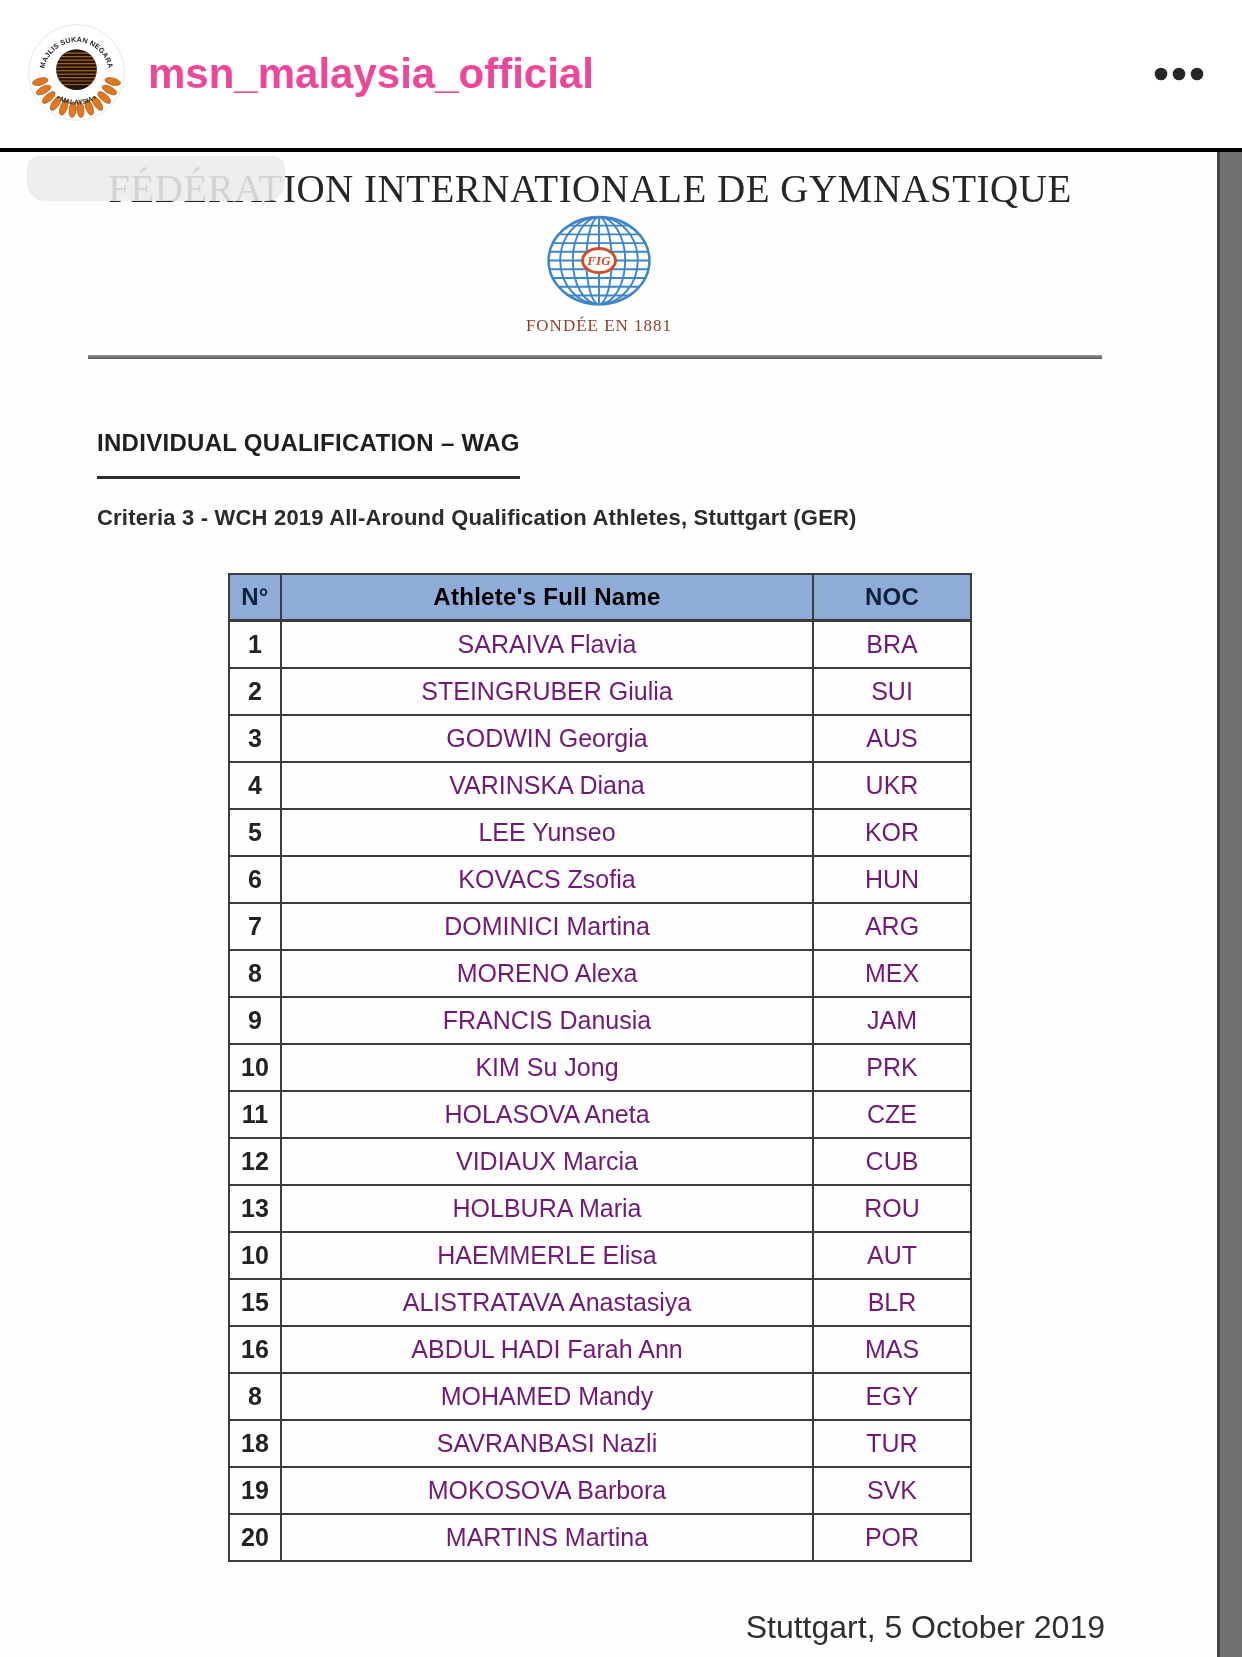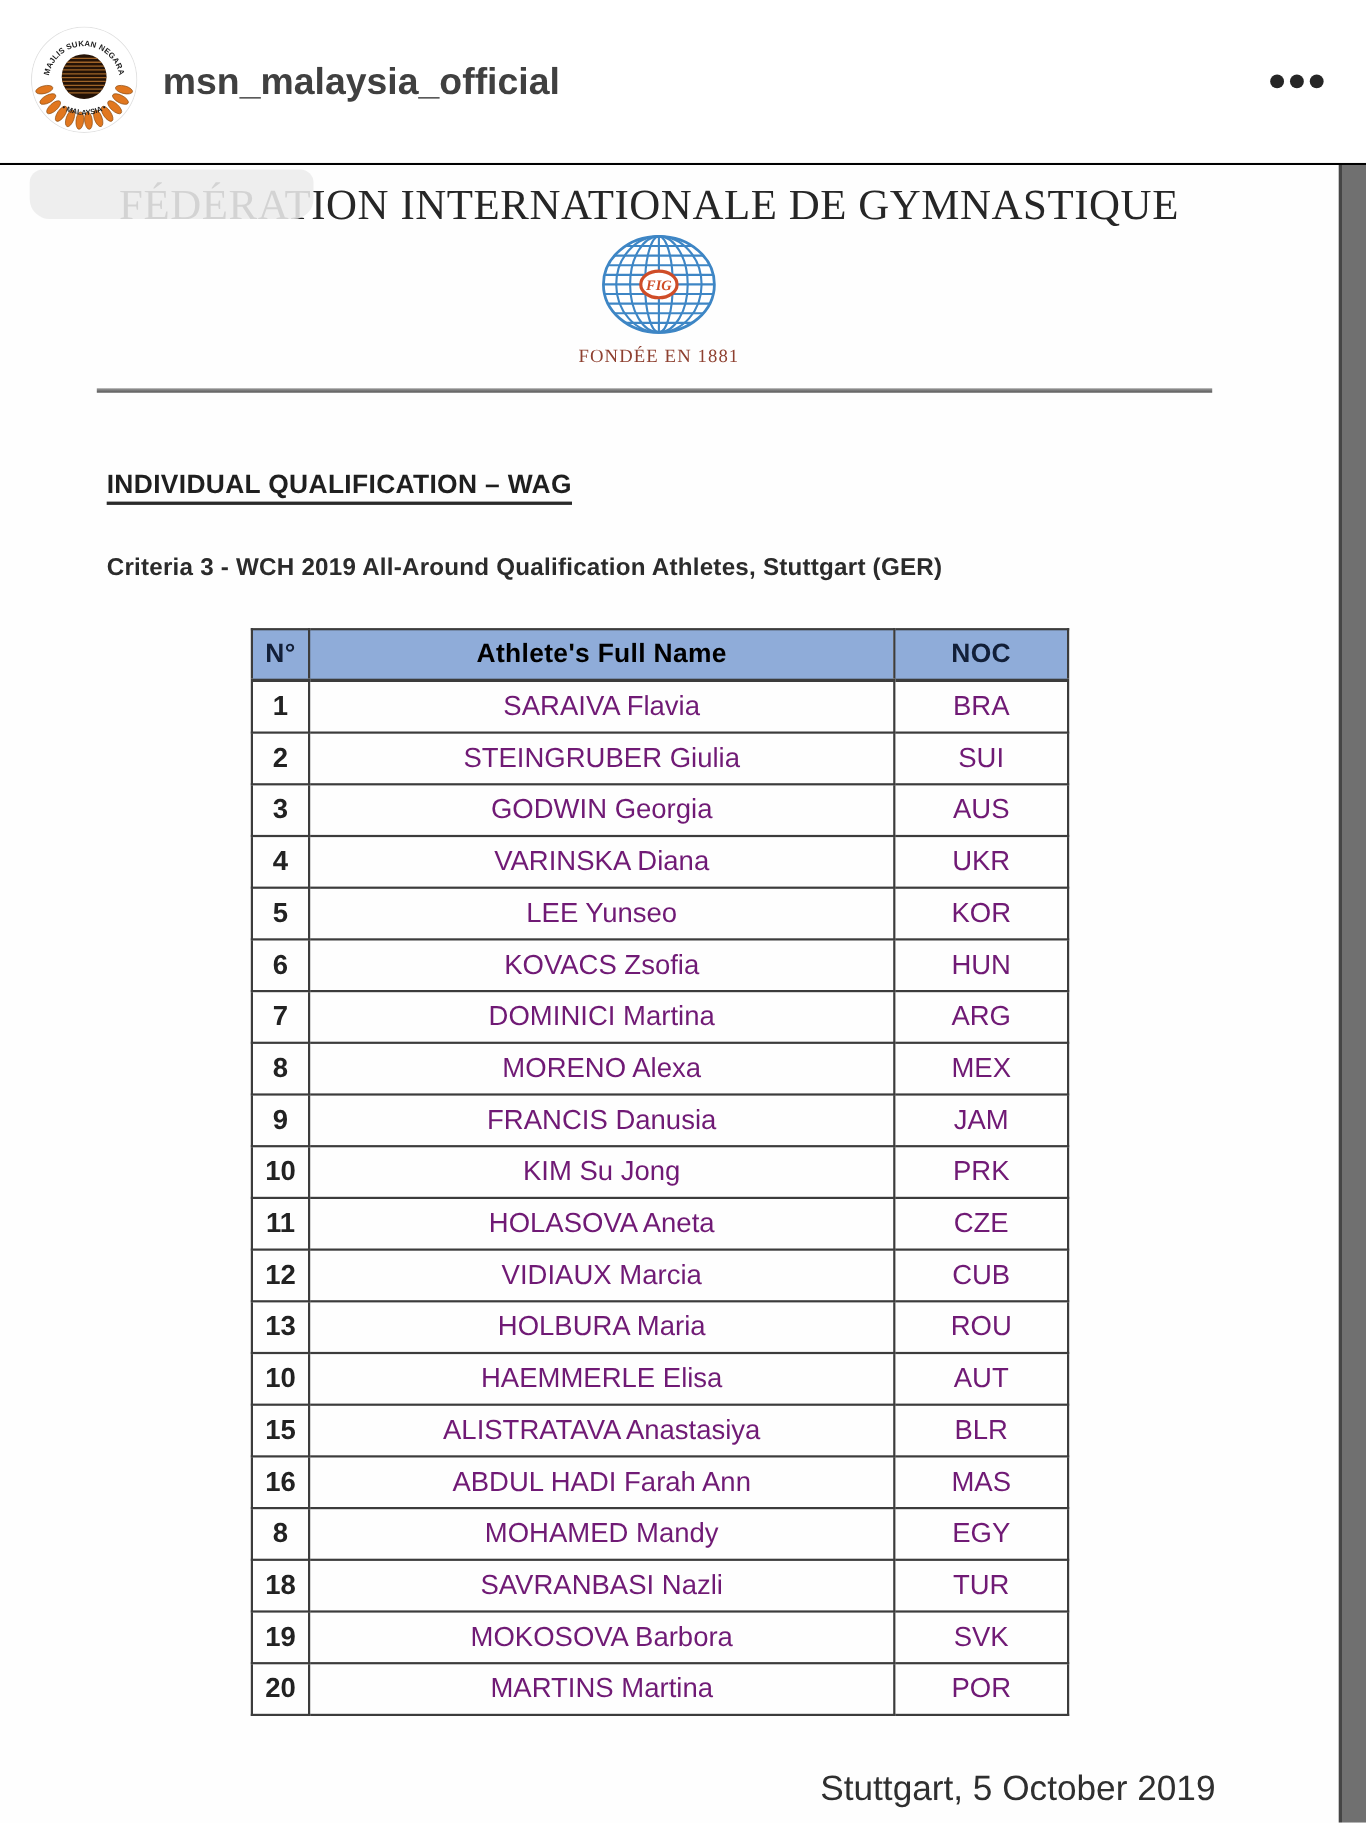--- a/index.html
+++ b/index.html
@@ -3,39 +3,39 @@
 <meta charset="utf-8">
 <style>
   html,body{margin:0;padding:0;background:#fff;}
   body{width:1242px;height:1657px;position:relative;overflow:hidden;
        font-family:"Liberation Sans",sans-serif;-webkit-font-smoothing:antialiased;}
 
   
   .ig-header{position:absolute;top:0;left:0;width:1242px;height:148px;background:#fff;z-index:5;}
   .avatar{position:absolute;left:28px;top:24px;width:97px;height:97px;border-radius:50%;cursor:pointer;}
   .username{position:absolute;left:148px;top:0;height:148px;display:flex;align-items:center;
-            font-size:34px;font-weight:bold;color:#404040;cursor:pointer;}
+            font-size:42px;font-weight:bold;color:#ec4899;cursor:pointer;}
   .more-btn{position:absolute;right:38px;top:67px;width:50px;height:14px;cursor:pointer;}
 
   
   .doc{position:absolute;top:148px;left:0;width:1242px;height:1509px;background:#fefefe;
-       border-top:2px solid #000000;box-sizing:border-box;}
+       border-top:4px solid #000000;box-sizing:border-box;}
   .scan-bar{position:absolute;top:0;right:0;width:25px;height:100%;
             background:linear-gradient(90deg,#454545 0 3px,#707070 3px 100%);}
   .scan-chip{position:absolute;top:4px;left:27px;width:258px;height:45px;
              background:rgba(236,236,236,0.88);border-radius:12px 12px 18px 18px;z-index:3;}
   .org-title{position:absolute;top:14px;left:60px;width:1060px;text-align:center;z-index:2;
              font-family:"Liberation Serif",serif;font-size:39px;letter-spacing:.5px;color:#262626;white-space:nowrap;}
   .globe{position:absolute;top:62px;left:545px;}
   .founded{position:absolute;top:164px;left:449px;width:300px;text-align:center;
            font-family:"Liberation Serif",serif;font-size:17px;letter-spacing:1px;color:#8E4030;}
   .rule{position:absolute;top:203px;left:88px;width:1014px;height:4px;
         background:linear-gradient(#9a9a9a,#575757);}
   .section-heading{position:absolute;top:277px;left:97px;font-size:24px;font-weight:bold;color:#1f1f1f;
-                   padding-bottom:1px;border-bottom:3px solid #2a2a2a;letter-spacing:.3px;}
+                   padding-bottom:19px;border-bottom:3px solid #2a2a2a;letter-spacing:.3px;}
   .criteria{position:absolute;top:353px;left:97px;font-size:22px;font-weight:bold;color:#2b2b2b;letter-spacing:.2px;}
 
   
   .tbl-wrap{position:absolute;top:421px;left:228px;}
   table{border-collapse:collapse;table-layout:fixed;width:742px;}
   th,td{border:2px solid #3c3c3c;text-align:center;vertical-align:middle;padding:0;overflow:hidden;}
   th{height:44px;font-size:24px;font-weight:bold;letter-spacing:.3px;border-bottom-width:3px;}
   td{height:45px;font-size:25px;color:#701a75;}
   td:first-child{font-weight:bold;color:#222;}
 

